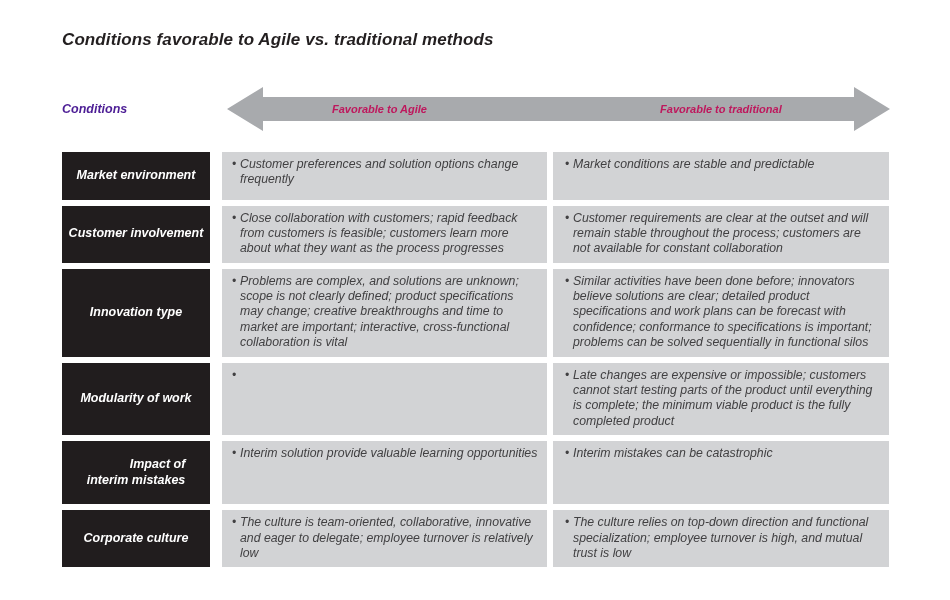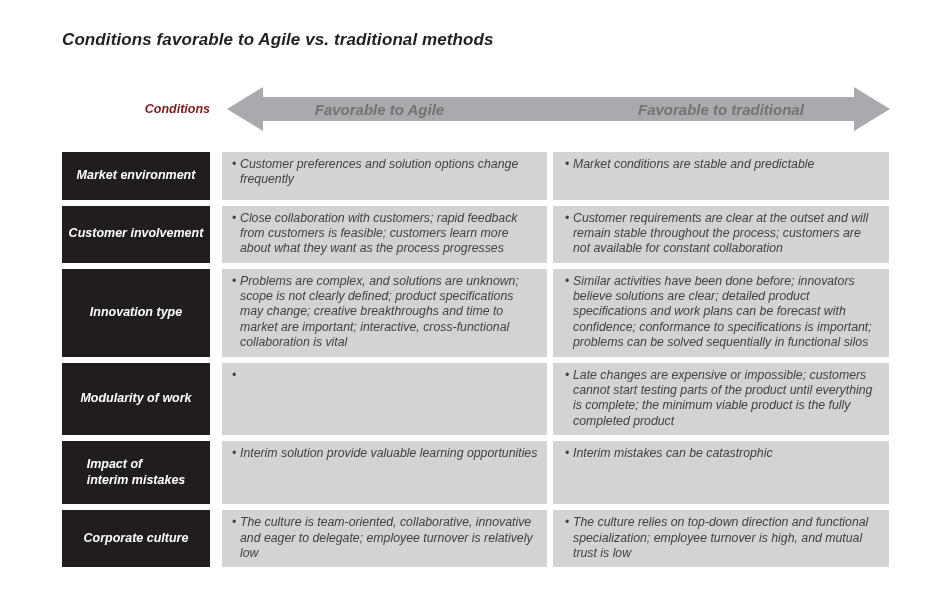--- a/index.html
+++ b/index.html
@@ -21,59 +21,59 @@
 
   
   .header-row {
     margin-top: 36px;
     display: grid;
     grid-template-columns: 148px 1fr;
     align-items: center;
     height: 46px;
   }
   .conditions-label {
-    text-align: right;
+    text-align: left;
     font-size: 12.5px;
     font-weight: bold;
-    color: #7f1d1d;
+    color: #4c1d95;
   }
   .arrow-wrap {
     position: relative;
     height: 46px;
     margin-left: 17px;
   }
   .arrow-wrap svg { display: block; width: 100%; height: 46px; }
   .arrow-label {
     position: absolute;
     top: 50%;
     transform: translate(-50%, -50%);
-    font-size: 15px;
+    font-size: 11px;
     font-weight: bold;
-    color: #737373;
+    color: #be185d;
     white-space: nowrap;
   }
   .arrow-label.agile { left: 23%; }
   .arrow-label.traditional { left: 74.5%; text-align: right; }
 
   
   .table { margin-top: 20px; display: flex; flex-direction: column; row-gap: 6px; }
   .row {
     display: grid;
     grid-template-columns: 148px 12px 325px 6px 336px;
   }
   .cond-box {
     grid-column: 1;
     background: #211d1e;
     color: #ffffff;
     font-size: 12.5px;
     font-weight: bold;
     display: flex;
     align-items: center;
     justify-content: center;
-    text-align: left;
+    text-align: right;
     white-space: pre-line;
     line-height: 1.25;
     padding: 16px 6px;
   }
   .cell {
     background: #d2d3d5;
     color: #414042;
     font-size: 12.3px;
     line-height: 1.25;
     display: flex;

